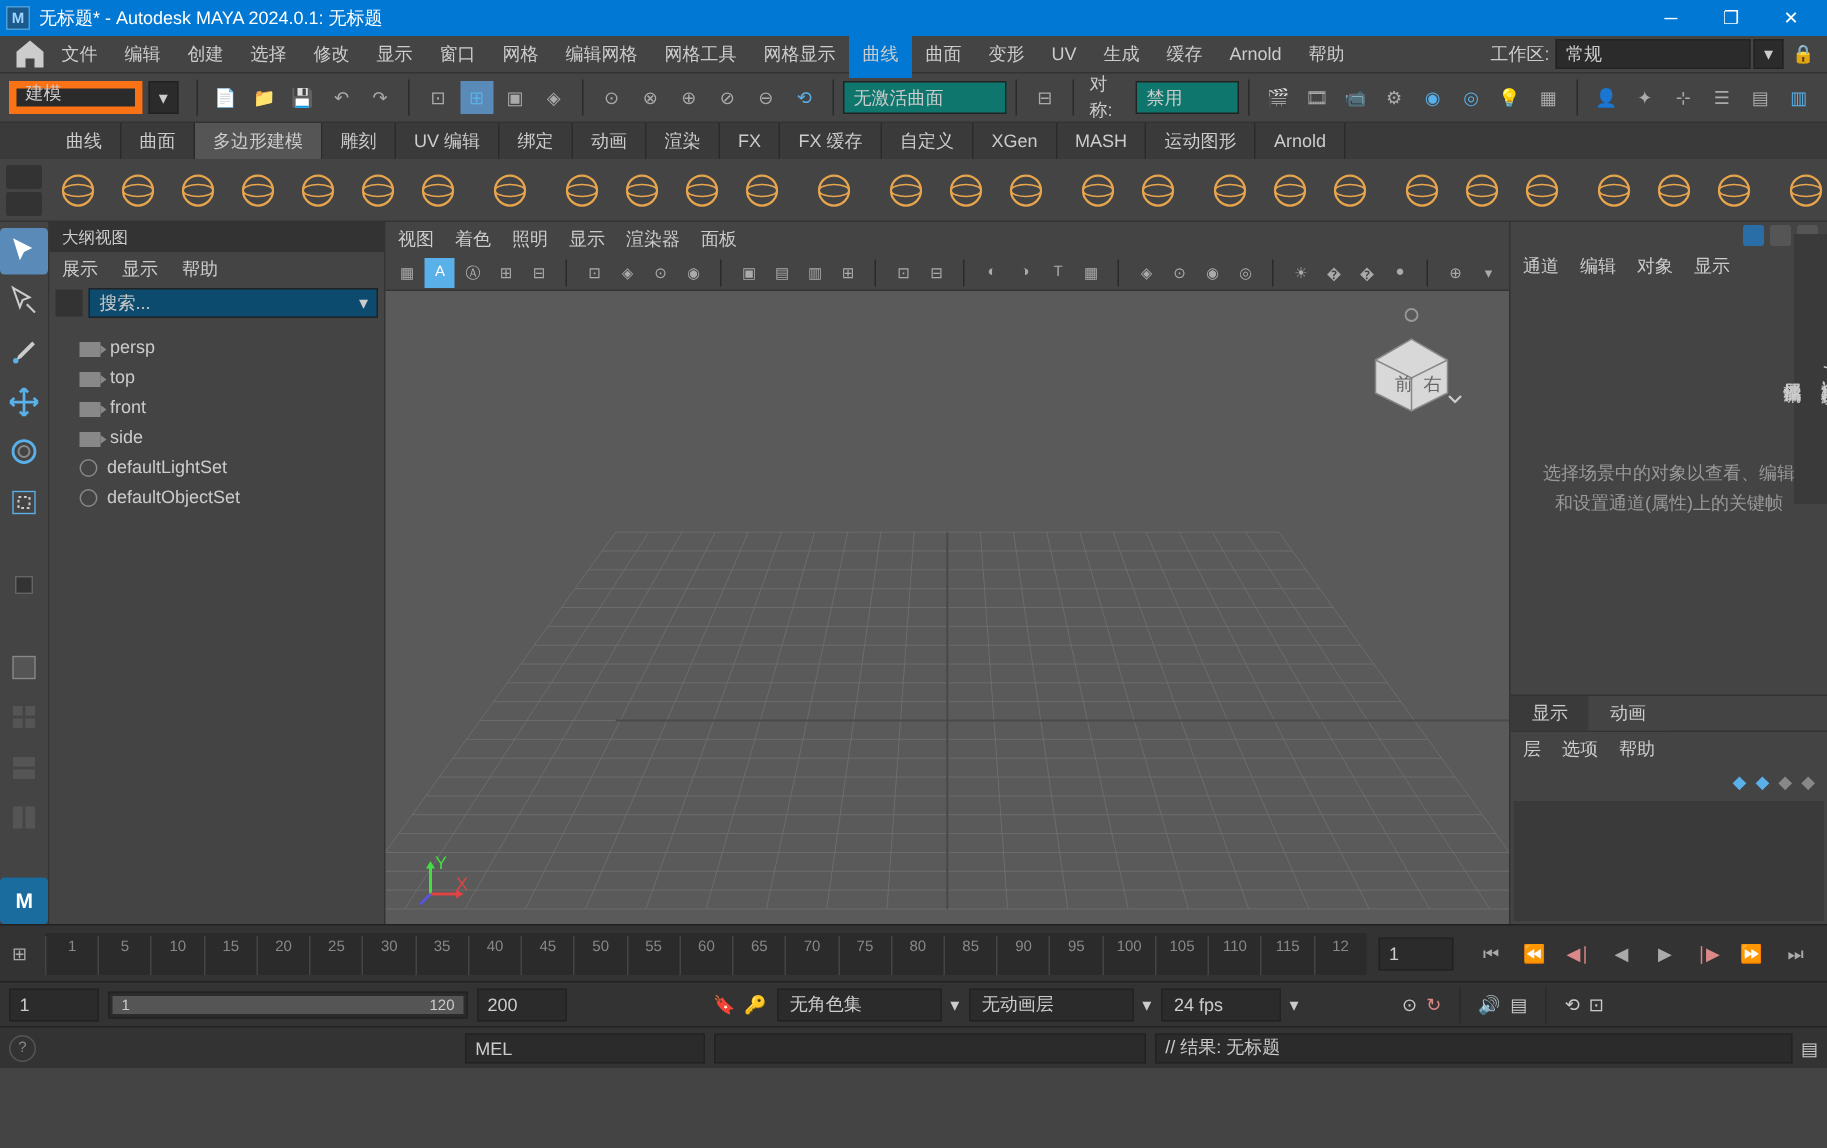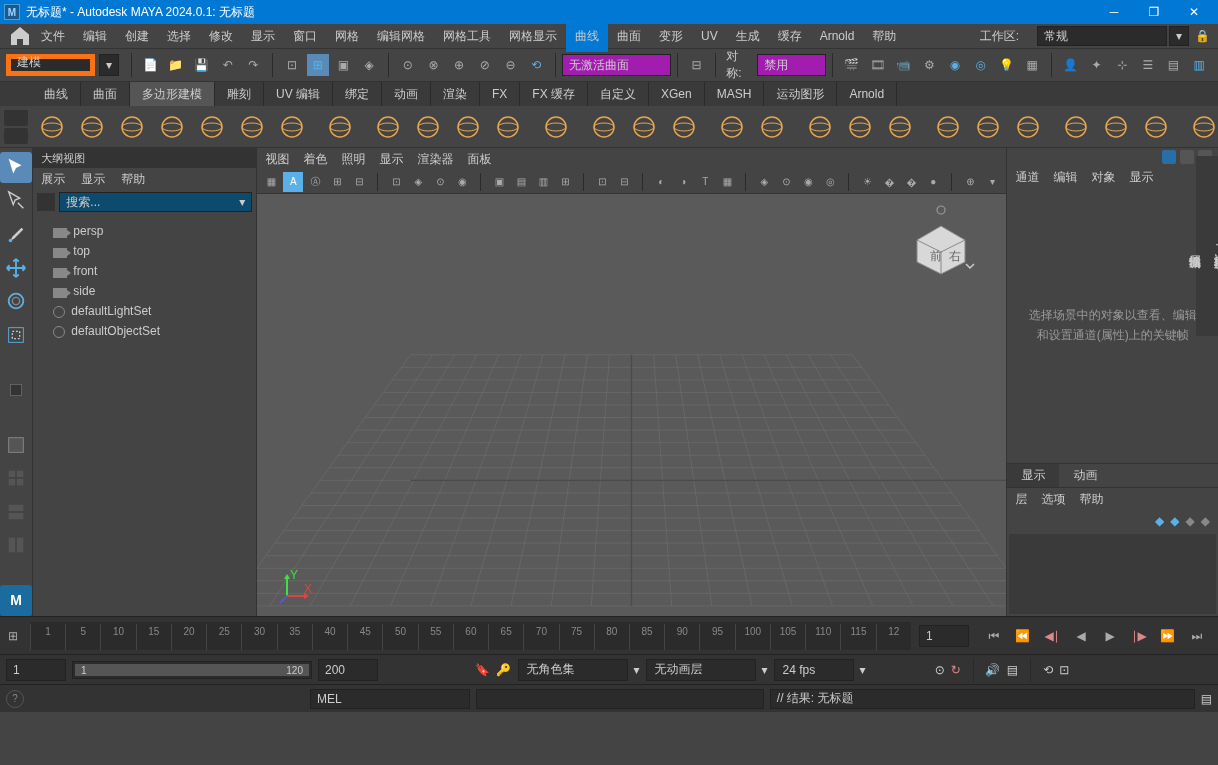--- a/index.html
+++ b/index.html
@@ -5,32 +5,32 @@
 *{margin:0;padding:0;box-sizing:border-box;font-family:"Microsoft YaHei",Arial,sans-serif;font-size:12px;color:#ccc;user-select:none}
 body{background:#444;width:1218px;height:765px;overflow:hidden;position:relative}
 .titlebar{height:24px;background:#0078d4;display:flex;align-items:center;padding:0 4px;color:#fff}
 .titlebar .logo{width:16px;height:16px;background:#1a5a8c;border:1px solid #4a9fd9;margin-right:6px;display:flex;align-items:center;justify-content:center;font-size:10px;font-weight:bold;color:#9ed4ff}
 .titlebar .title{flex:1;color:#fff}
 .titlebar .win-btn{width:40px;height:24px;display:flex;align-items:center;justify-content:center;color:#fff;cursor:pointer}
 .menubar{height:24px;background:#444;display:flex;align-items:center;padding: 0 8px}
 .menubar .home{width:24px;height:24px;display:flex;align-items:center;justify-content:center;cursor:pointer}
 .menubar .mitem{padding:16px 9px;height:24px;display:flex;align-items:center;cursor:pointer}
 .menubar .spacer{flex:1}
-.menubar .workspace-label{margin-right:18px}
+.menubar .workspace-label{margin-right:4px}
 .menubar .workspace{width:130px;height:20px;background:#2b2b2b;border:1px solid #222;display:flex;align-items:center;padding:0 6px;cursor:pointer}
 .menubar .ws-arrow{width:20px;height:20px;background:#2b2b2b;border:1px solid #222;margin-left:2px;display:flex;align-items:center;justify-content:center}
 .lock{margin-left:6px;color:#888}
 .toolbar1{height:34px;background:#444;display:flex;align-items:center;padding:0 6px;border-top:1px solid #333;border-bottom:1px solid #333}
 .toolbar1 .drop{width:90px;height:22px;background:#2b2b2b;border:5px solid #f97316;display:flex;align-items:flex-end;padding:0 6px;margin-right:4px;cursor:pointer}
 .toolbar1 .arrow{width:20px;height:22px;background:#2b2b2b;border:1px solid #222;display:flex;align-items:center;justify-content:center;margin-right:6px}
 .sep{width:1px;height:24px;background:#2a2a2a;margin:0 6px}
 .tbtn{width:22px;height:22px;display:flex;align-items:center;justify-content:center;cursor:pointer;color:#aaa;margin:0 2px}
 .tbtn.blue{color:#5ab0e8}
 .tbtn.active{background:#5a8bb8}
-.toolbar1 .input{height:22px;background:#a21caf;border:1px solid #222;padding:0 6px;display:flex;align-items:center;color:#888}
+.toolbar1 .input{height:22px;background:#0f766e;border:1px solid #222;padding:0 6px;display:flex;align-items:center;color:#888}
 .shelftabs{height:24px;background:#3a3a3a;display:flex;align-items:center;padding-left:32px}
 .shelftabs .tab{padding:0 12px;height:24px;display:flex;align-items:center;cursor:pointer;border-right:1px solid #2a2a2a}
 .shelftabs .tab.active{background:#555}
 .shelf{height:42px;background:#444;display:flex;align-items:center;padding:0 4px;border-bottom:1px solid #333}
 .shelf .side{width:32px;height:42px;display:flex;flex-direction:column;justify-content:center;gap:2px;margin-right:4px}
 .shelf .side .dot{width:24px;height:16px;background:#333;border-radius:2px}
 .shelf .sbtn{width:34px;height:34px;display:flex;align-items:center;justify-content:center;cursor:pointer;margin:0 3px}
 .shelf .sbtn svg{width:28px;height:28px}
 .shelf .ssep{width:8px}
 .main{display:flex;height:468px}

